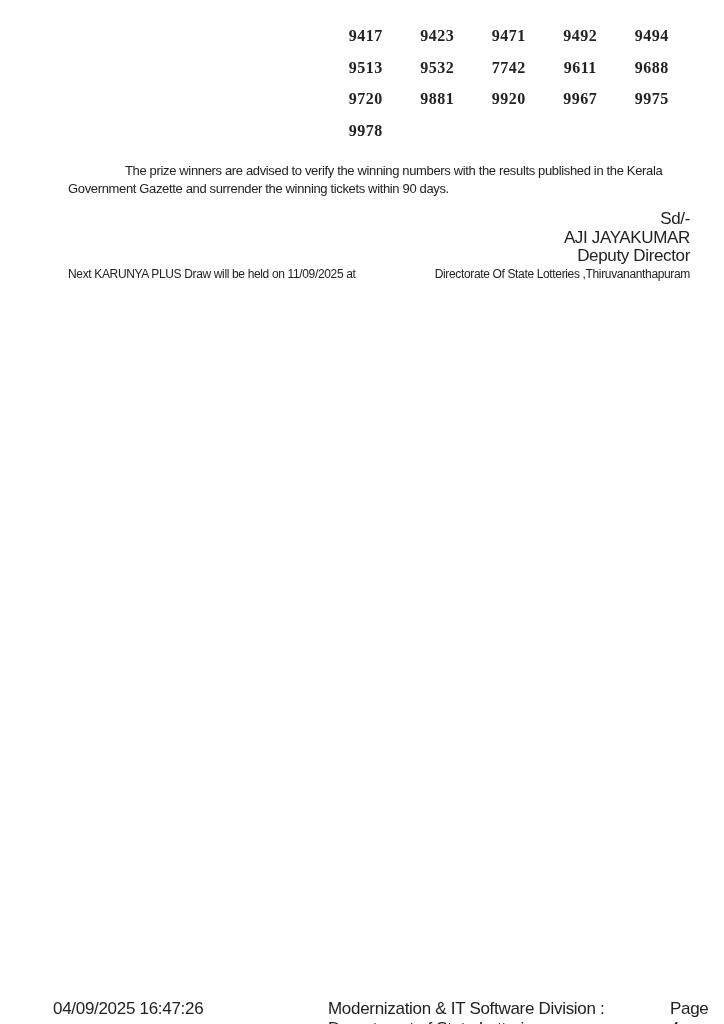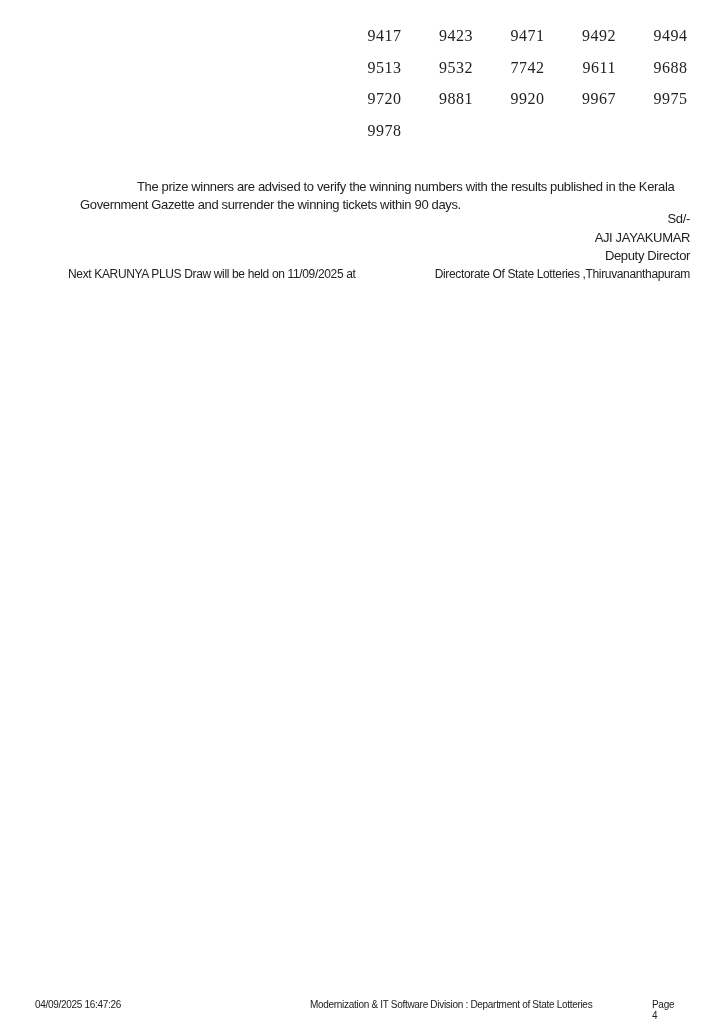--- a/index.html
+++ b/index.html
@@ -23,44 +23,44 @@
     left: 330px;
     top: 27px;
     display: grid;
     grid-template-columns: repeat(5, 71.5px);
     grid-auto-rows: 31.5px;
     font-family: "Liberation Serif", serif;
     font-size: 16px;
     color: #222222;
   }
   .numbers-grid .num {
-    text-align: right;
+    text-align: center;
     letter-spacing: 0.5px;
+    font-weight: bold;
   }
   
   .advisory {
     position: absolute;
     left: 68px;
-    top: 178px;
+    top: 162px;
     width: 626px;
     font-size: 13px;
     line-height: 17.5px;
     letter-spacing: -0.35px;
     color: #222222;
-    margin-left: 12px;
   }
   .advisory .line1 { padding-left: 57px; display: block; }
   .advisory .line2 { display: block; }
   
   .signature {
     position: absolute;
     right: 34px;
     top: 210px;
     text-align: right;
-    font-size: 13px;
+    font-size: 17px;
     line-height: 18.5px;
     letter-spacing: -0.35px;
     color: #222222;
     margin-left: 38px;
   }
   .signature div { display: block; }
   
   .nextdraw-row {
     position: absolute;
     left: 68px;
@@ -72,25 +72,25 @@
     font-size: 12px;
     line-height: 18.5px;
     letter-spacing: -0.35px;
     color: #222222;
   }
   .nextdraw-left { max-width: 350px; text-align: left; }
   .nextdraw-org { text-align: right; white-space: nowrap; }
   
   .footer {
     position: absolute;
-    left: 0;
+    left: 18px;
     top: 999px;
     width: 632px;
     height: 20px;
-    font-size: 10px;
+    font-size: 17px;
     letter-spacing: -0.3px;
     color: #222222;
   }
   .footer .timestamp { position: absolute; left: 35px; top: 0; }
   .footer .division  { position: absolute; left: 310px; top: 0; }
   .footer .pagenum   { position: absolute; left: 652px; top: 0; }
 </style>
 </head>
 <body>
 

